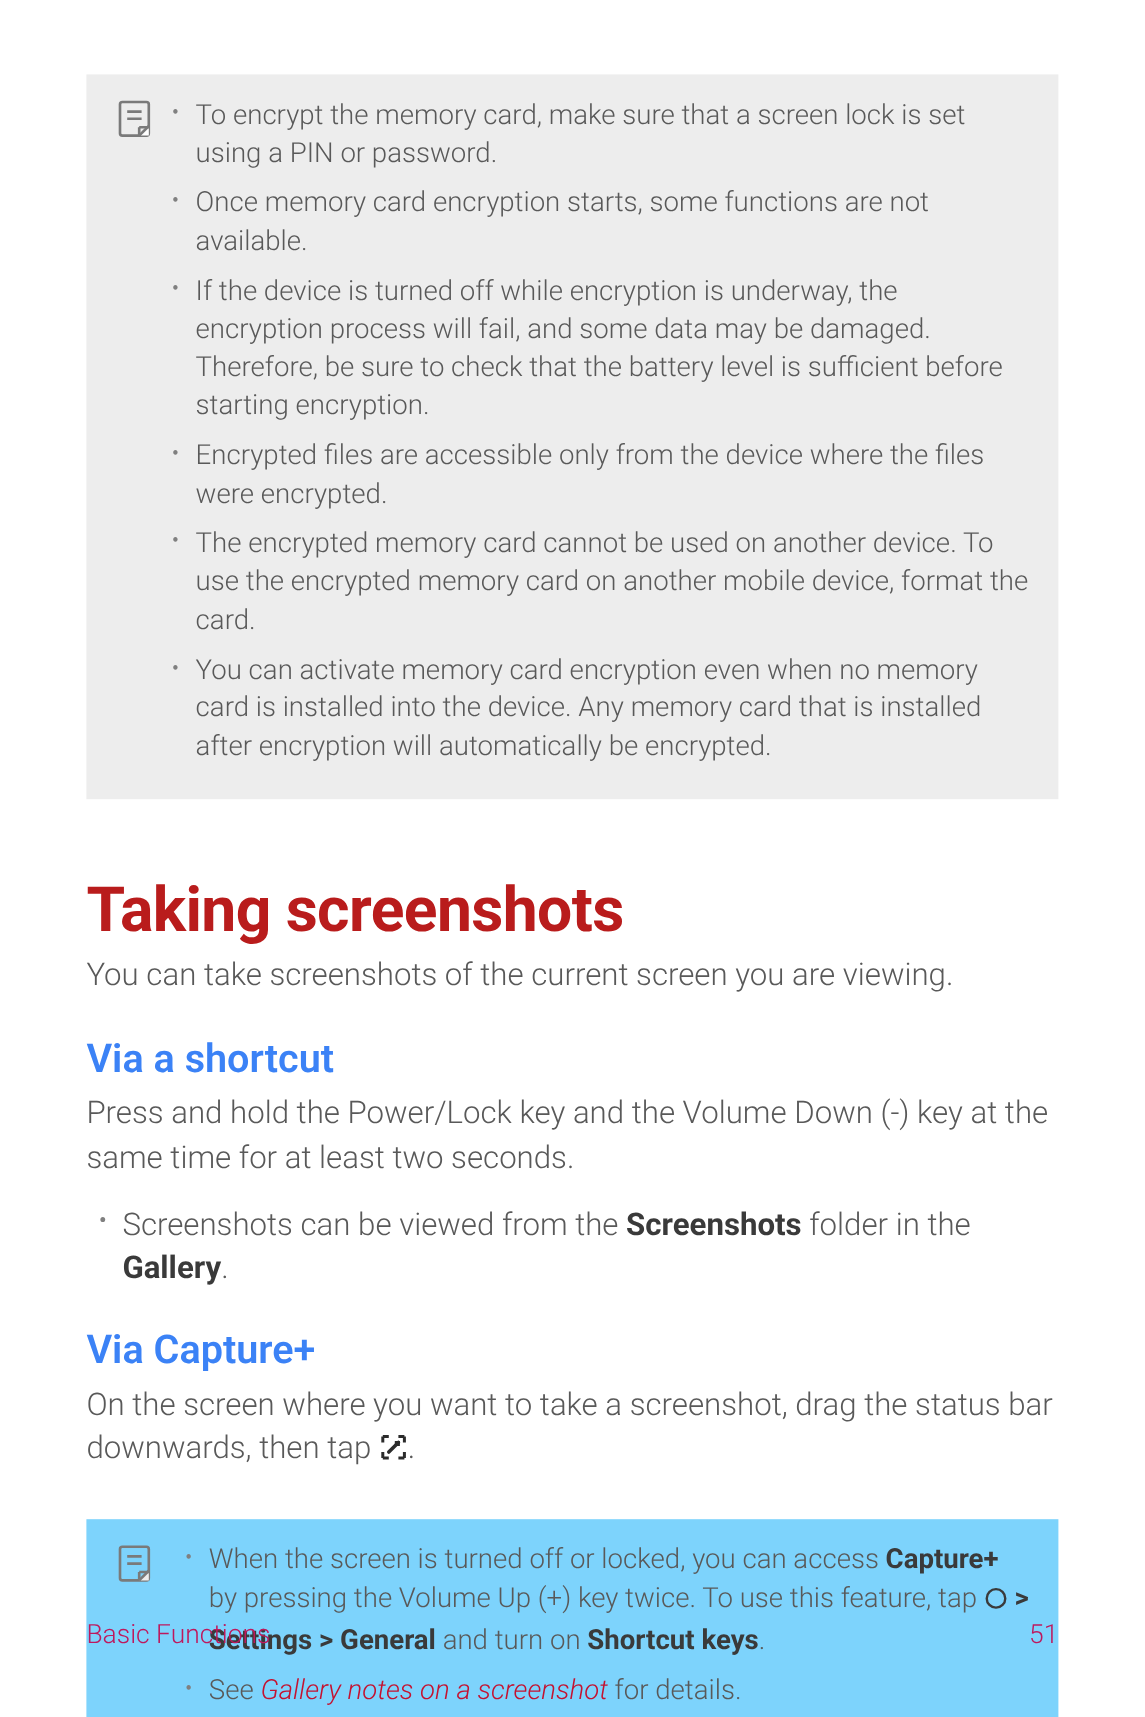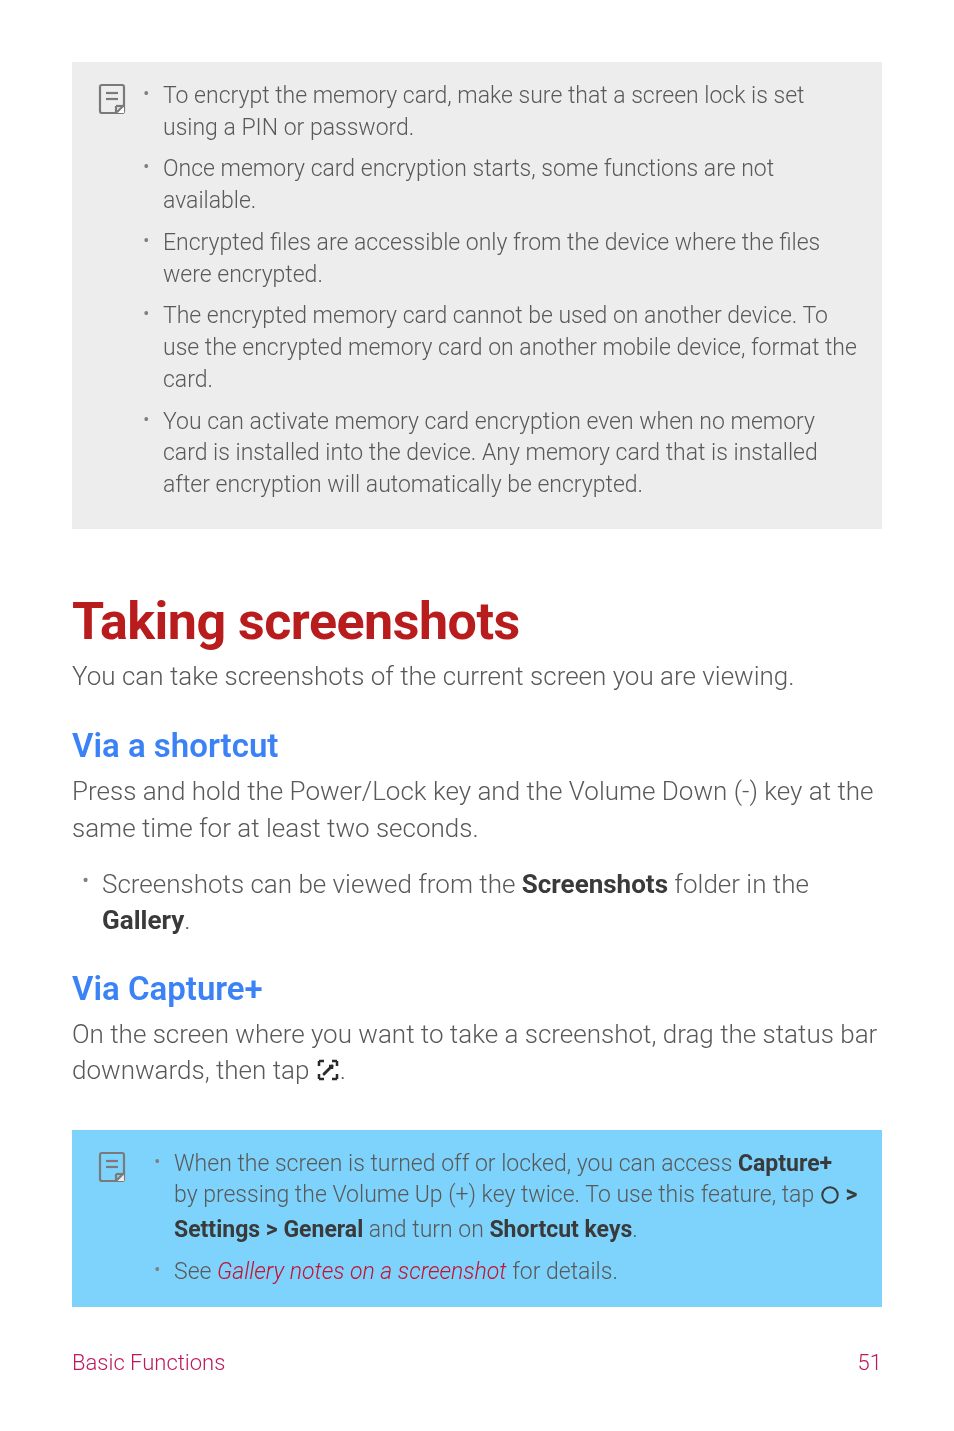--- a/index.html
+++ b/index.html
@@ -150,20 +150,21 @@
       <line x1="10" y1="17" x2="22" y2="17" stroke="#7a7a7a" stroke-width="2.2"></line>
       <path d="M 20 31 L 28 23 L 28 31 Z" fill="#ffffff" stroke="none"></path>
       <path d="M 20 31 L 28 23" stroke="#7a7a7a" stroke-width="2.2" fill="none"></path>
       <path d="M 20 24 L 20 31" stroke="#7a7a7a" stroke-width="2.2" fill="none"></path>
       <path d="M 20 24 L 28 24" stroke="#7a7a7a" stroke-width="2.2" fill="none"></path>
     </svg>
   </div>
   <ul class="note-list">
     <li>To encrypt the memory card, make sure that a screen lock is set using a PIN or password.</li>
     <li>Once memory card encryption starts, some functions are not available.</li>
+    <li>If the device is turned off while encryption is underway, the encryption process will fail, and some data may be damaged. Therefore, be sure to check that the battery level is sufficient before starting encryption.</li>
     <li>Encrypted files are accessible only from the device where the files were encrypted.</li>
     <li>The encrypted memory card cannot be used on another device. To use the encrypted memory card on another mobile device, format the card.</li>
     <li>You can activate memory card encryption even when no memory card is installed into the device. Any memory card that is installed after encryption will automatically be encrypted.</li>
   </ul>
 </div>
 
 <h1>Taking screenshots</h1>
 <p class="intro">You can take screenshots of the current screen you are viewing.</p>
 
 <h2>Via a shortcut</h2>

